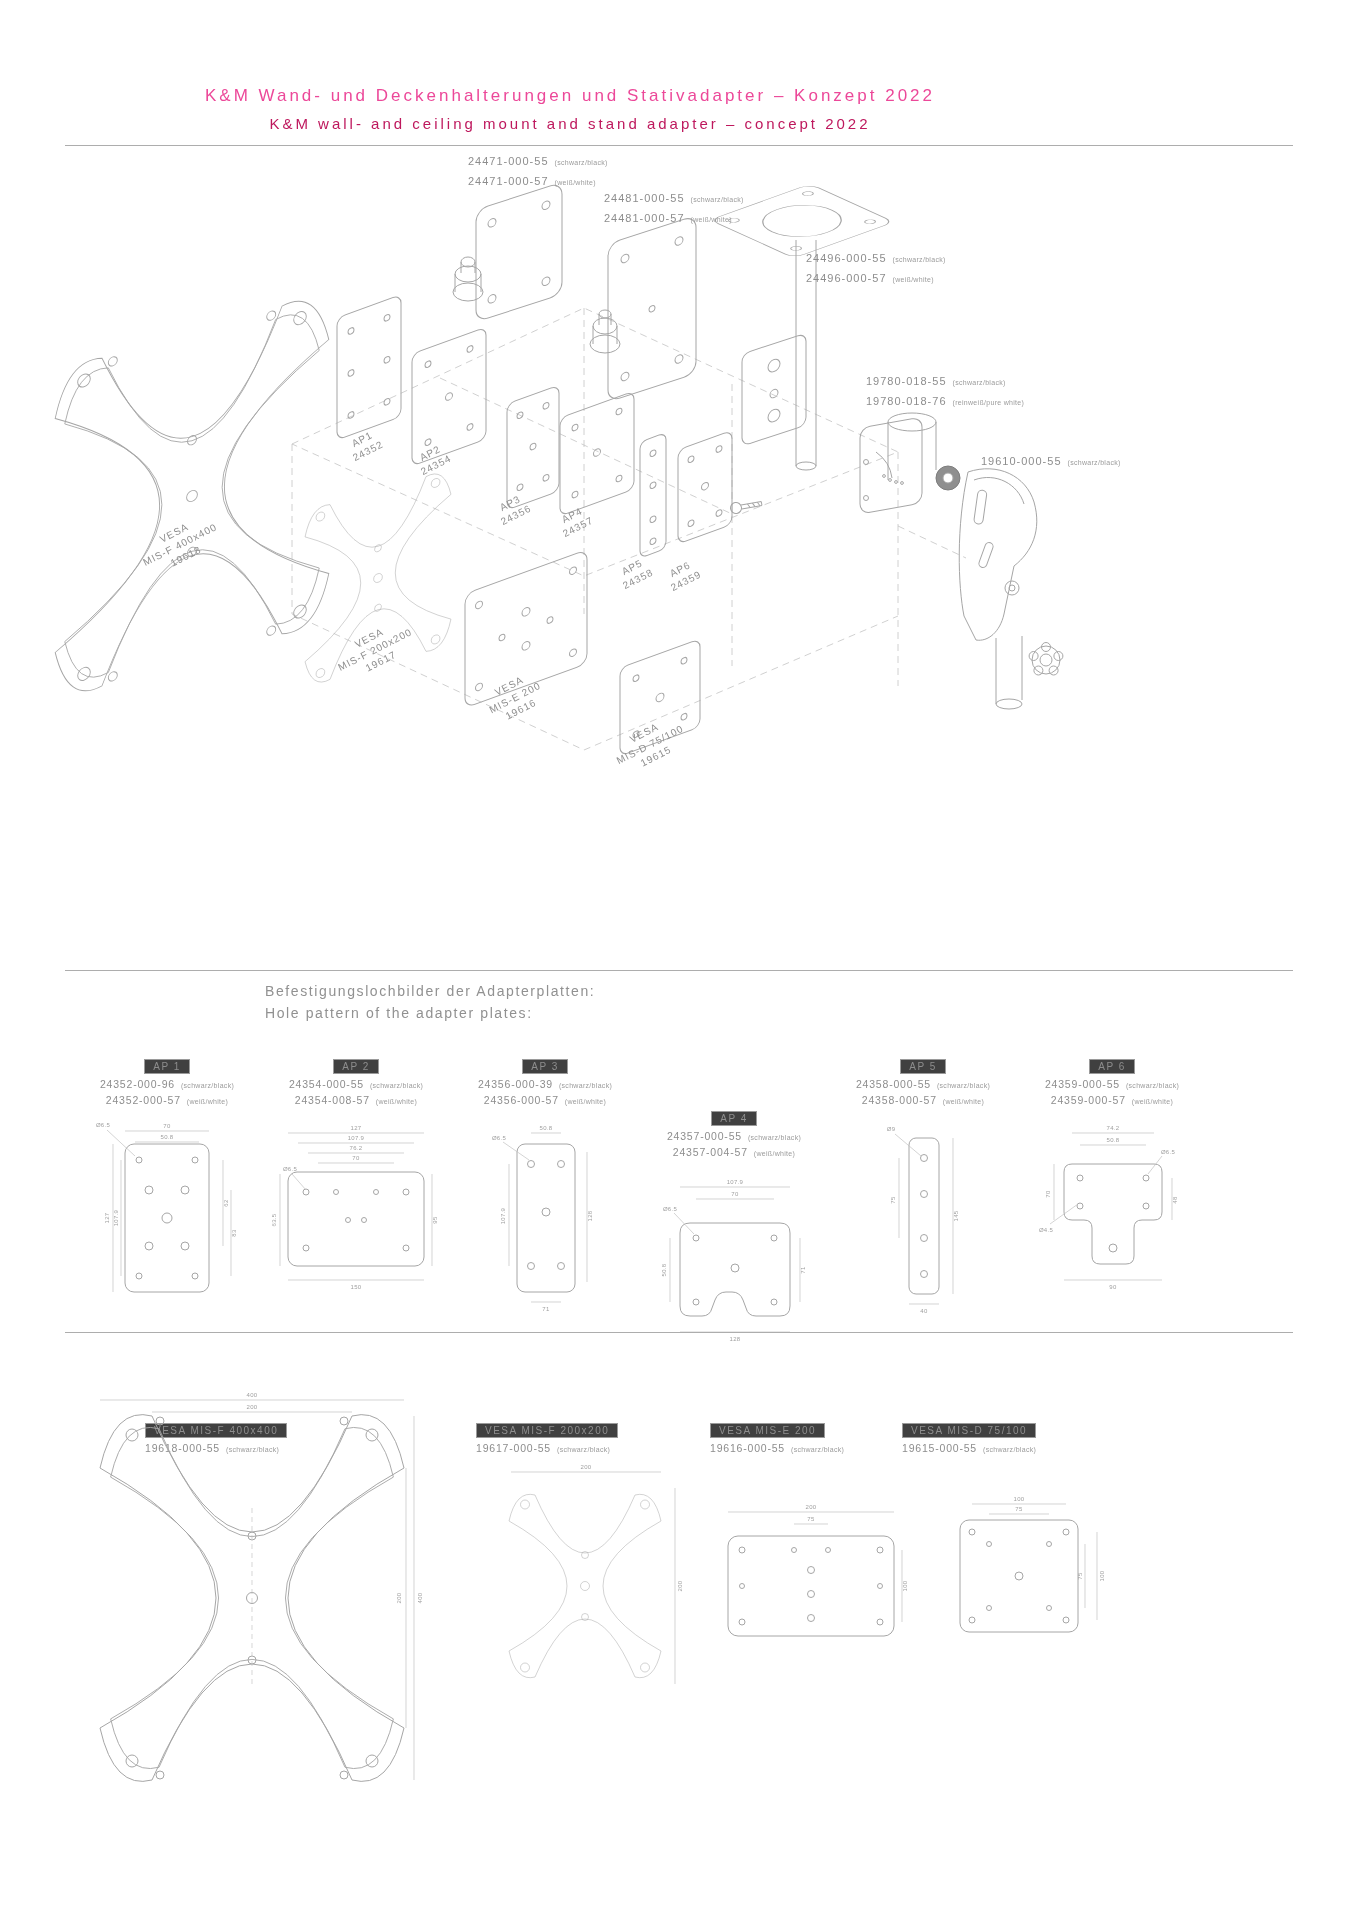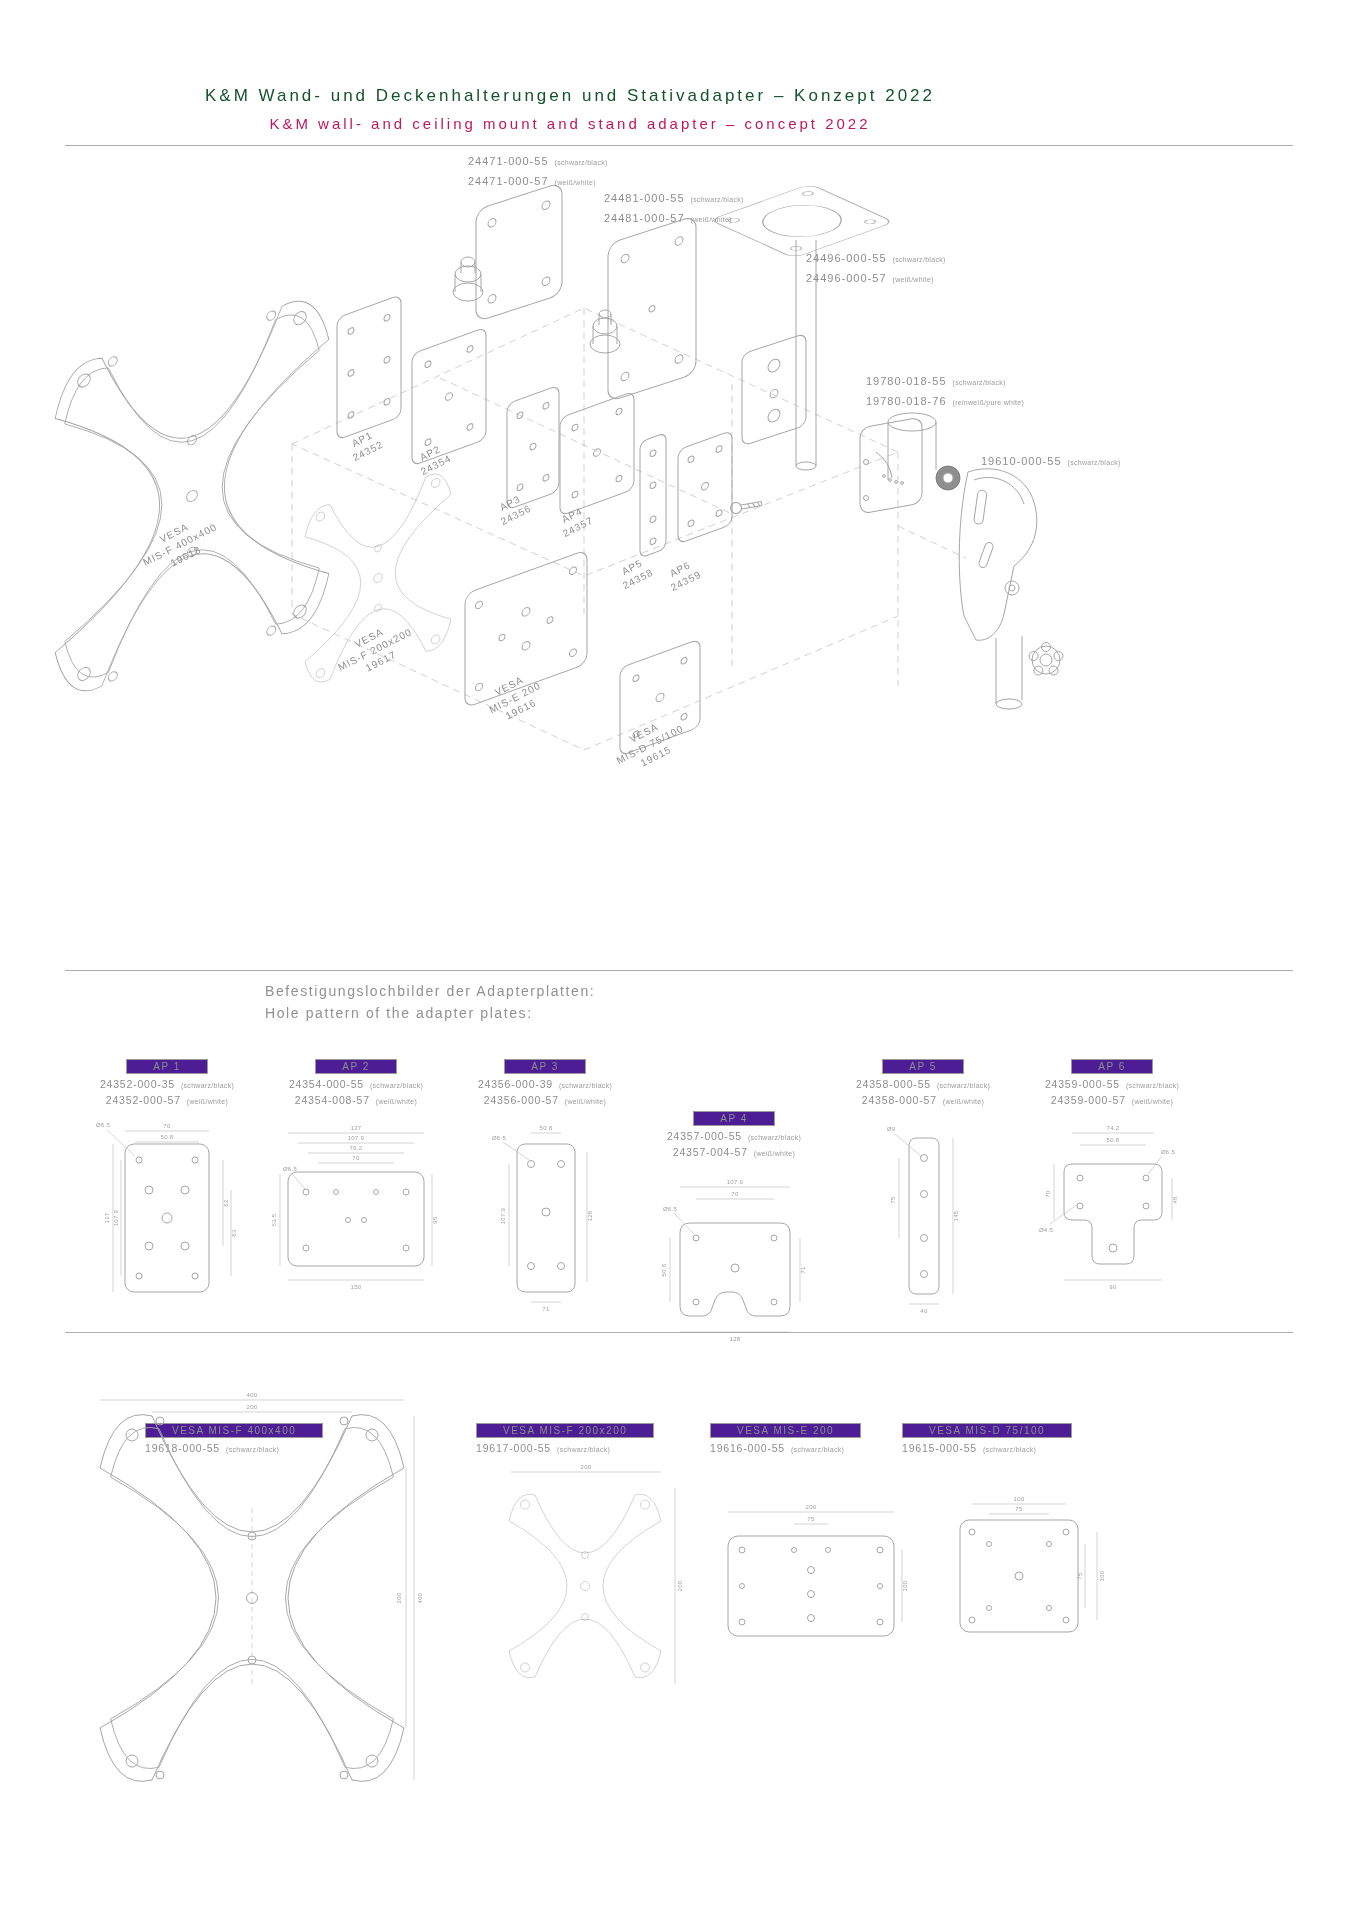--- a/index.html
+++ b/index.html
@@ -1,30 +1,30 @@
 <!DOCTYPE html>
 <html><head>
 <meta charset="utf-8">
 <style>
   html,body{margin:0;padding:0;background:#fff;}
   .page{position:relative;width:1358px;height:1920px;background:#fff;overflow:hidden;
         font-family:"Liberation Sans",sans-serif;color:#8a8a8a;}
   .abs{position:absolute;}
   .titles{position:absolute;top:86px;left:0;width:1140px;text-align:center;}
-  .t1{font-size:17px;letter-spacing:3px;color:#14532d;}
+  .t1{font-size:17px;letter-spacing:3px;color:#ec4899;}
   .t2{font-size:15px;letter-spacing:3px;color:#be185d;margin-top:9px;}
   .rule{position:absolute;left:65px;width:1228px;height:1px;background:#adadad;}
   .plbl{position:absolute;font-size:11px;letter-spacing:1px;color:#8d8d8d;white-space:nowrap;line-height:18px;}
   .plbl .cn,.pline .cn{font-size:7px;letter-spacing:.3px;margin-left:6px;color:#9b9b9b;}
   .rot{position:absolute;text-align:center;transform:rotate(-27deg);font-size:10px;
        letter-spacing:1px;color:#8f8f8f;line-height:13px;white-space:nowrap;}
   .sec-h{position:absolute;text-align:left;font-size:14px;letter-spacing:1.6px;color:#919191;line-height:22px;}
   .ap-col{position:absolute;width:190px;text-align:center;}
-  .tagbox{display:inline-block;border:1px solid #9a9a9a;padding:1px 26px;font-size:10px;
-          letter-spacing:1.5px;color:#8d8d8d;background:#4c1d95;}
+  .tagbox{display:inline-block;border:1px solid #9a9a9a;padding:1px 8px;font-size:10px;
+          letter-spacing:1.5px;color:#8d8d8d;background:#404040;}
   .pline{font-size:10.5px;letter-spacing:.8px;color:#8d8d8d;margin-top:4px;white-space:nowrap;}
   .vlbl{position:absolute;width:200px;}
   svg{display:block;overflow:visible;}
   .draw *, .draw{stroke:#a6a6a6;fill:none;stroke-width:1;}
   .dim, .dim *{stroke:#c2c2c2;fill:none;stroke-width:.7;}
   .dash, .dash *{stroke:#c4c4c4;stroke-width:.8;stroke-dasharray:7 5;fill:none;}
   .dash2{stroke:#c4c4c4;stroke-width:.7;stroke-dasharray:5 4;}
   text.dt{font-size:6px;fill:#9f9f9f;letter-spacing:.3px;text-anchor:middle;stroke:none;
           font-family:"Liberation Sans",sans-serif;}
   .knob{fill:#8f8f8f;stroke:#7d7d7d;}
@@ -310,21 +310,21 @@
     </div>
 
   <div class="rule" style="top:970px"></div>
   <div class="sec-h" style="left:265px;top:980px;width:600px">
     <div>Befestigungslochbilder der Adapterplatten:</div>
     <div>Hole pattern of the adapter plates:</div>
   </div>
 
   <div class="ap-col" style="left:72px;top:1056px">
     <span class="tagbox">AP 1</span>
-    <div class="pline"><span>24352-000-35</span><span class="cn">(schwarz/black)</span></div>
+    <div class="pline"><span>24352-000-96</span><span class="cn">(schwarz/black)</span></div>
     <div class="pline"><span>24352-000-57</span><span class="cn">(weiß/white)</span></div>
     <svg width="180" height="205" viewBox="0 0 180 205" style="margin:10px auto 0">
       <g class="draw">
           <rect x="48" y="28" width="84" height="148" rx="9"></rect>
         <circle cx="62" cy="44" r="3"></circle>
           <circle cx="118" cy="44" r="3"></circle>
         <circle cx="72" cy="74" r="4"></circle>
           <circle cx="108" cy="74" r="4"></circle>
         <circle cx="90" cy="102" r="5"></circle>
         <circle cx="72" cy="130" r="4"></circle>

